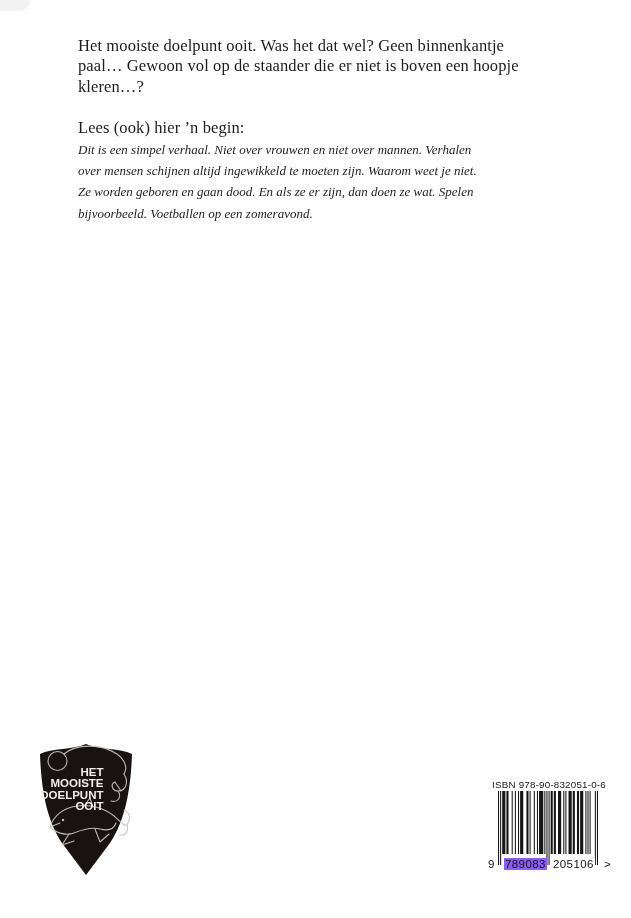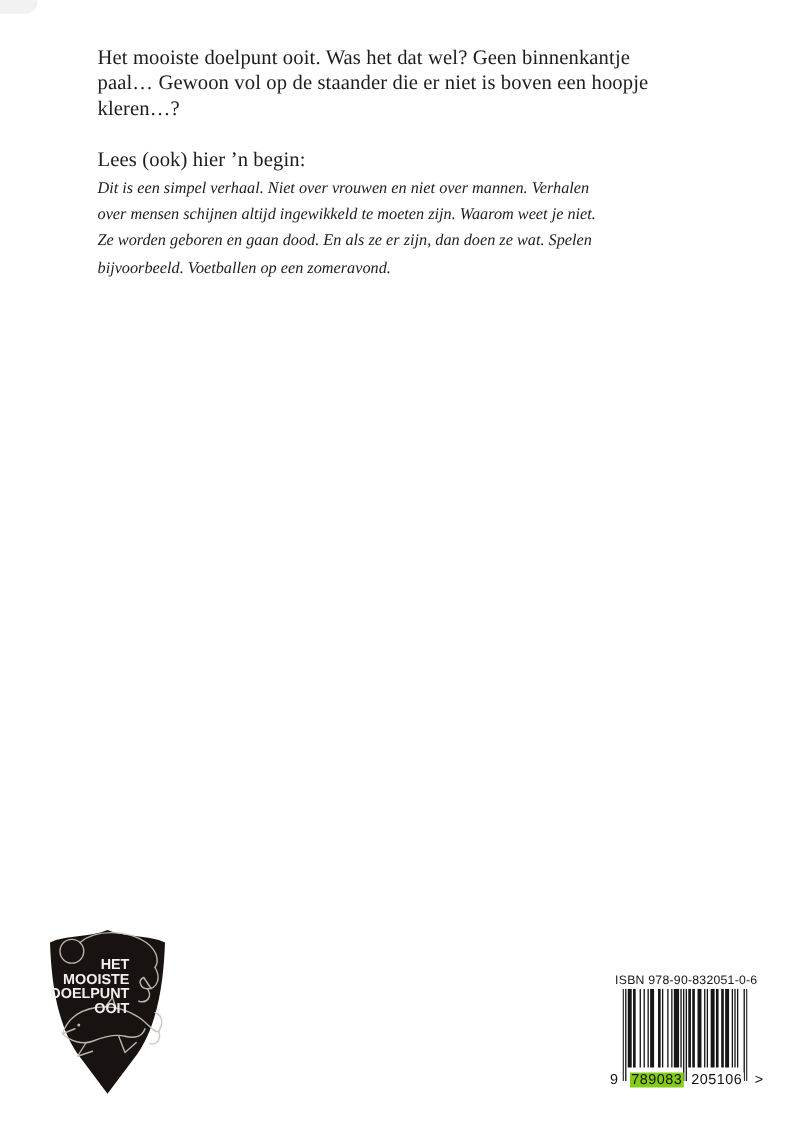--- a/index.html
+++ b/index.html
@@ -39,21 +39,21 @@
     text-align:center;width:118px;margin:0 0 1px 2px;
   }
   .bars-wrap{position:relative;width:100px;margin-left:10px;}
   .bars-wrap svg{display:block;}
   .digits-row span{
     position:absolute;bottom:-5px;
     font-size:11.5px;letter-spacing:.4px;line-height:12px;
     color:#111;
   }
   .digit-lead{left:-10px;}
-  .digit-group-1{left:6px;background:#84cc16;padding:0 1px;}
+  .digit-group-1{left:6px;background:#8b5cf6;padding:0 1px;}
   .digit-group-2{left:54px;background:#fff;padding:0 1px;margin-top:20px;}
   .digit-end{right:-13px;}
 </style>
 </head>
 <body>
 
 <div class="scan-artifact"></div>
 
 <main>
 

